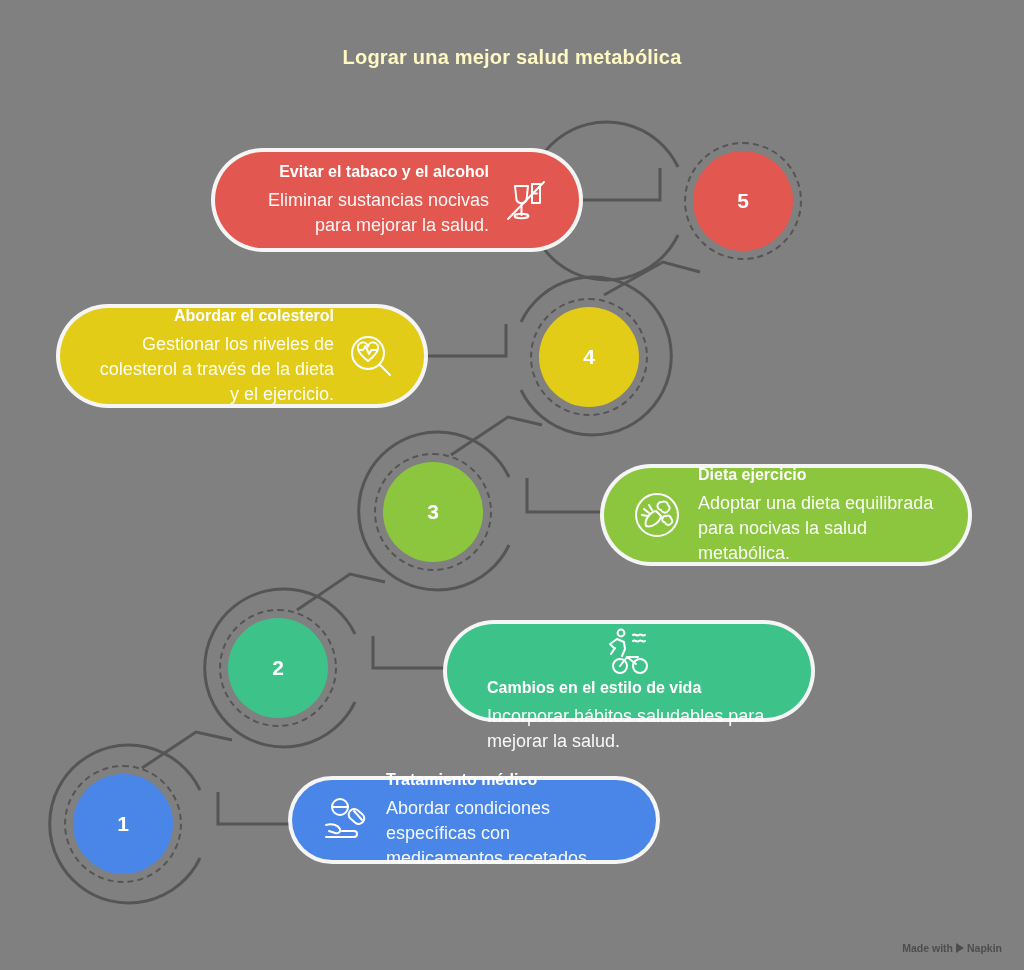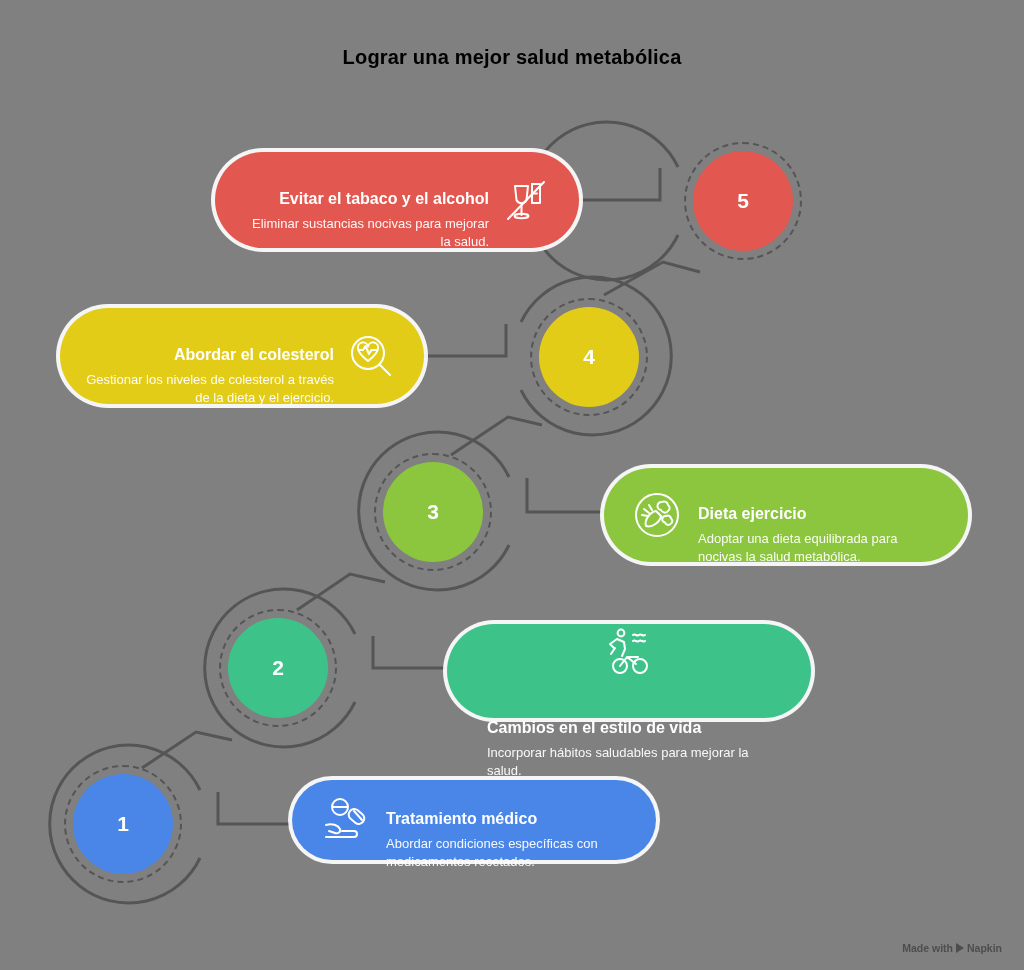--- a/index.html
+++ b/index.html
@@ -21,21 +21,21 @@
 
   
   .title {
     position: absolute;
     top: 46px;
     left: 0;
     width: 1024px;
     text-align: center;
     font-size: 20px;
     font-weight: bold;
-    color: #000000;
+    color: #fef9c3;
     letter-spacing: .2px;
   }
 
   
   #connectors {
     position: absolute;
     inset: 0;
     width: 1024px;
     height: 970px;
     pointer-events: none;
@@ -74,29 +74,29 @@
   
   .card {
     position: absolute;
     border-radius: 60px;
     display: flex;
     align-items: center;
     padding: 0 26px;
     color: #ffffff;
     box-shadow: 0 0 0 4px rgba(255,255,255,.92);
   }
-  .card .txt { flex: 1 1 auto; margin-top: 40px; }
+  .card .txt { flex: 1 1 auto; }
   .card .heading {
     font-size: 16px;
     font-weight: bold;
     line-height: 1.2;
     margin-bottom: 7px;
   }
   .card .sub {
-    font-size: 13px;
+    font-size: 18px;
     line-height: 1.38;
     color: rgba(255,255,255,.95);
   }
   .card .ico {
     flex: 0 0 auto;
     width: 54px;
     height: 54px;
   }
   .card.icon-right .txt { text-align: right; padding-right: 6px; }
   .card.icon-right .ico { margin-left: 4px; }

